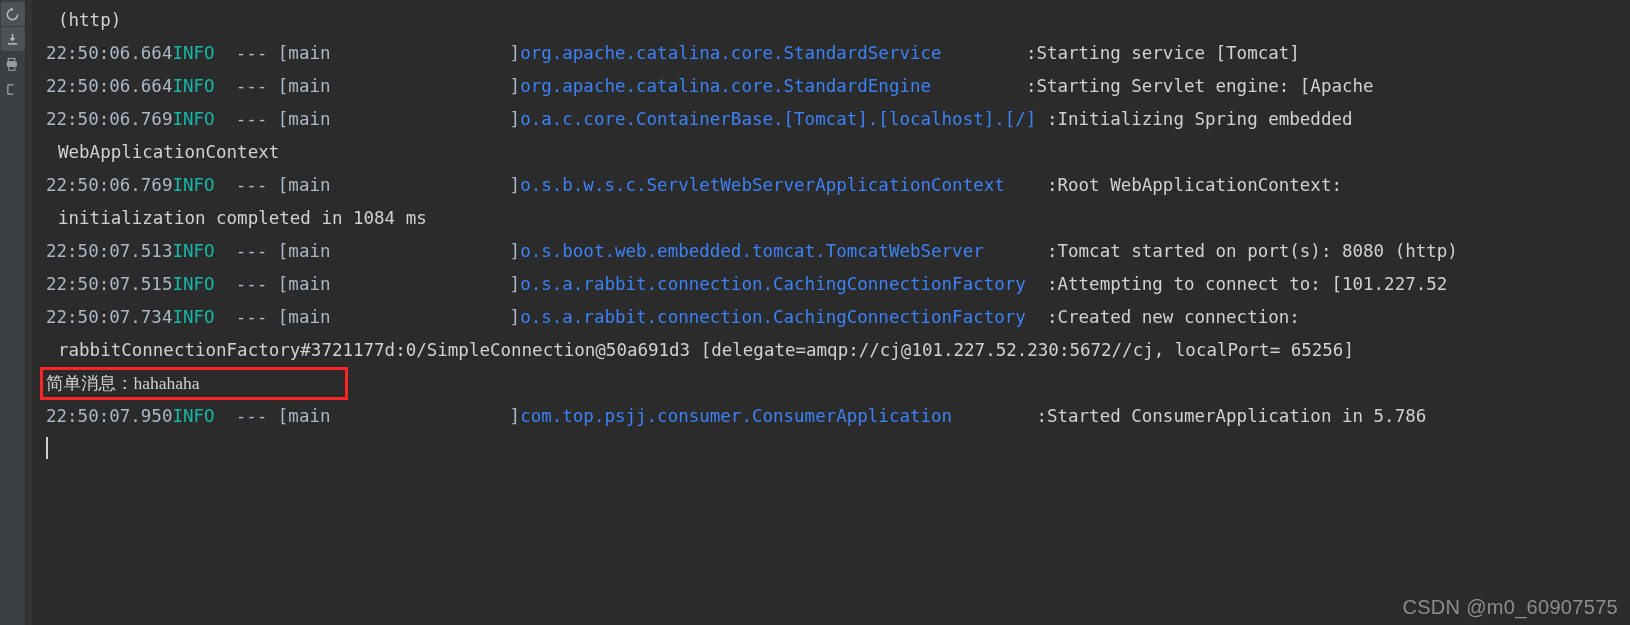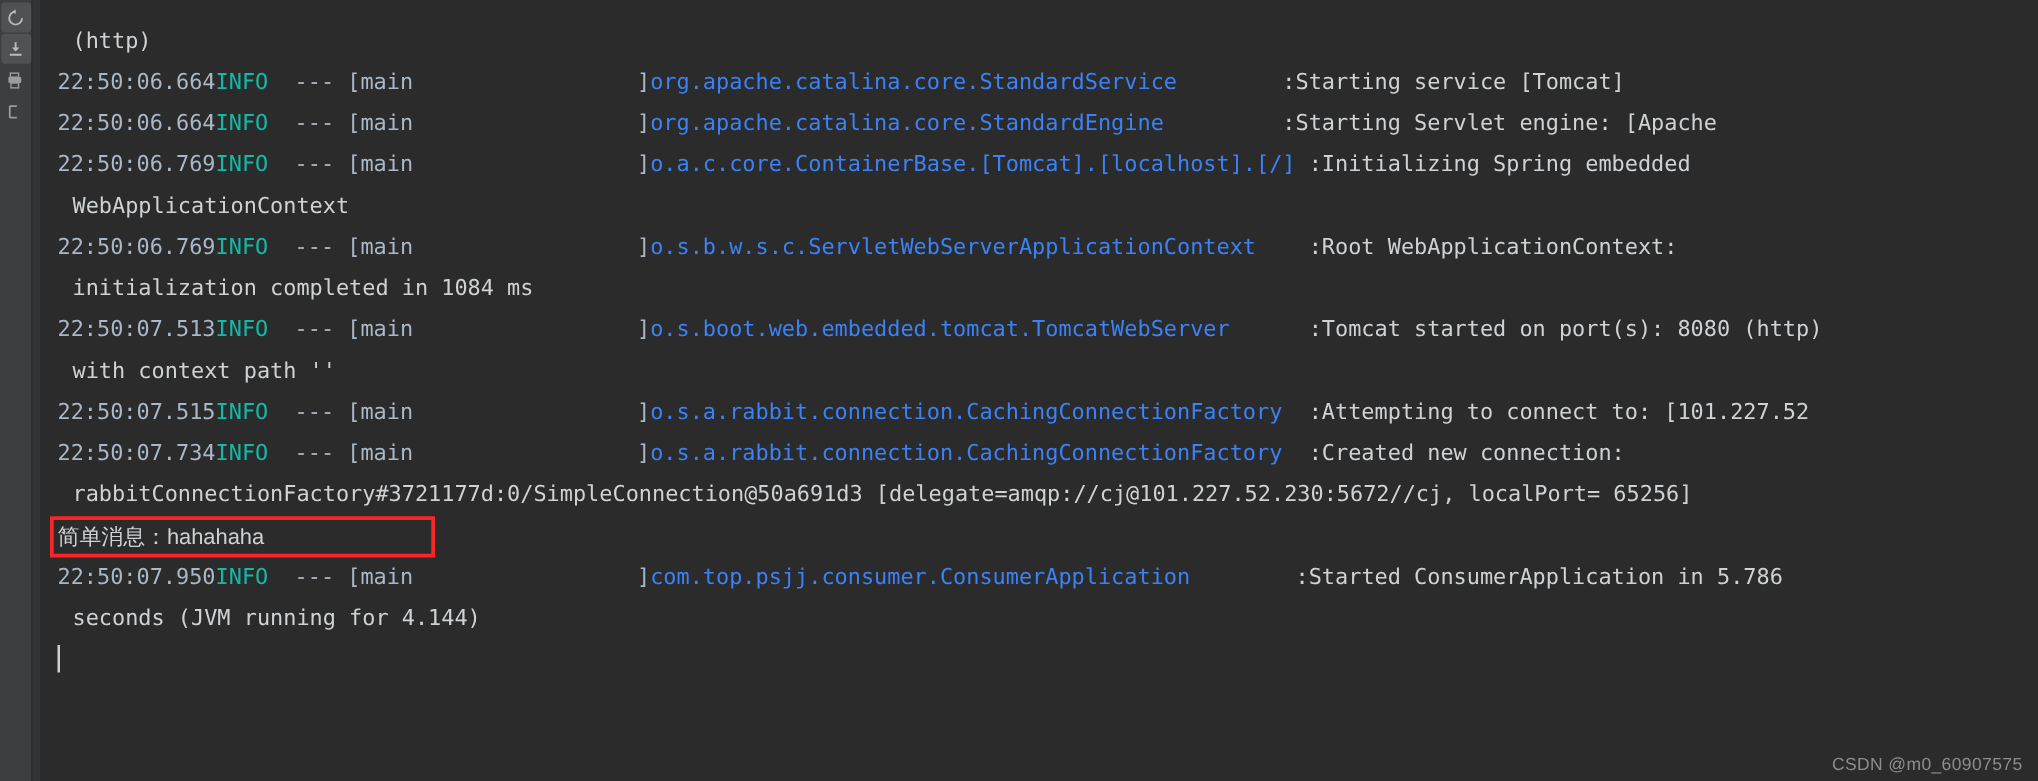--- a/index.html
+++ b/index.html
@@ -47,21 +47,20 @@
     background: #313335;
   }
 
   
   .console {
     position: relative;
     flex: 1 1 auto;
     background: #2b2b2b;
     padding: 4px 0 0 0;
     overflow: hidden;
-    margin-top: 13px;
   }
 
   .log-line {
     white-space: pre;
     font-size: 17.5px;
     line-height: 33px;
     padding-left: 14px;
     color: #bbbbbb;
     letter-spacing: 0px;
   }
@@ -93,37 +92,37 @@
   }
   .hl-text {
     white-space: pre;
     font-size: 17.5px;
     line-height: 33px;
     padding-left: 14px;
     color: #cfd2d4;
     position: relative;
     font-family: "DejaVu Sans", "Liberation Sans", sans-serif;
   }
-  .hl-text .mono { font-family: Liberation Sans, sans-serif; }
+  .hl-text .mono { font-family: Liberation Serif, serif; }
 
   
   .caret-line { height: 30px; padding-left: 14px; position: relative; }
   .caret {
     display: inline-block;
     width: 2px; height: 22px;
     background: #cfd2d4;
     position: relative; top: 4px;
   }
 
   
   .watermark {
     position: absolute;
     right: 12px; bottom: 6px;
     font-family: "Liberation Sans", "DejaVu Sans", sans-serif;
-    font-size: 14px;
+    font-size: 20px;
     color: #8d8d8d;
     letter-spacing: 0.3px;
     user-select: none;
   }
 </style>
 </head>
 <body>
 
 <div id="app">
 
@@ -161,27 +160,25 @@
 
   <div class="console" id="console-body">
       <div class="log-line indent"><span class="seg c-msg">(http)</span></div>
       <div class="log-line"><span class="seg c-time">22:50:06.664</span><span class="seg c-level">INFO</span><span class="seg c-dash">  --- </span><span class="seg c-thread">[main                 ]</span><span class="seg c-logger">org.apache.catalina.core.StandardService</span><span class="seg c-plain">        </span><span class="seg c-msg">:Starting service [Tomcat]</span></div>
       <div class="log-line"><span class="seg c-time">22:50:06.664</span><span class="seg c-level">INFO</span><span class="seg c-dash">  --- </span><span class="seg c-thread">[main                 ]</span><span class="seg c-logger">org.apache.catalina.core.StandardEngine</span><span class="seg c-plain">         </span><span class="seg c-msg">:Starting Servlet engine: [Apache</span></div>
       <div class="log-line"><span class="seg c-time">22:50:06.769</span><span class="seg c-level">INFO</span><span class="seg c-dash">  --- </span><span class="seg c-thread">[main                 ]</span><span class="seg c-logger">o.a.c.core.ContainerBase.[Tomcat].[localhost].[/]</span><span class="seg c-plain"> </span><span class="seg c-msg">:Initializing Spring embedded</span></div>
       <div class="log-line indent"><span class="seg c-msg">WebApplicationContext</span></div>
       <div class="log-line"><span class="seg c-time">22:50:06.769</span><span class="seg c-level">INFO</span><span class="seg c-dash">  --- </span><span class="seg c-thread">[main                 ]</span><span class="seg c-logger">o.s.b.w.s.c.ServletWebServerApplicationContext</span><span class="seg c-plain">    </span><span class="seg c-msg">:Root WebApplicationContext:</span></div>
       <div class="log-line indent"><span class="seg c-msg">initialization completed in 1084 ms</span></div>
       <div class="log-line"><span class="seg c-time">22:50:07.513</span><span class="seg c-level">INFO</span><span class="seg c-dash">  --- </span><span class="seg c-thread">[main                 ]</span><span class="seg c-logger">o.s.boot.web.embedded.tomcat.TomcatWebServer</span><span class="seg c-plain">      </span><span class="seg c-msg">:Tomcat started on port(s): 8080 (http)</span></div>
-      <div class="log-line indent"><span class="seg c-msg">with context path ''</span></div>
       <div class="log-line"><span class="seg c-time">22:50:07.515</span><span class="seg c-level">INFO</span><span class="seg c-dash">  --- </span><span class="seg c-thread">[main                 ]</span><span class="seg c-logger">o.s.a.rabbit.connection.CachingConnectionFactory</span><span class="seg c-plain">  </span><span class="seg c-msg">:Attempting to connect to: [101.227.52</span></div>
       <div class="log-line"><span class="seg c-time">22:50:07.734</span><span class="seg c-level">INFO</span><span class="seg c-dash">  --- </span><span class="seg c-thread">[main                 ]</span><span class="seg c-logger">o.s.a.rabbit.connection.CachingConnectionFactory</span><span class="seg c-plain">  </span><span class="seg c-msg">:Created new connection:</span></div>
       <div class="log-line indent"><span class="seg c-msg">rabbitConnectionFactory#3721177d:0/SimpleConnection@50a691d3 [delegate=amqp://cj@101.227.52.230:5672//cj, localPort= 65256]</span></div>
       <div class="hl-wrap">
         <div class="hl-text"><span>简单消息：</span><span class="mono">hahahaha</span></div>
         <div class="hl-box"></div>
       </div>
       <div class="log-line"><span class="seg c-time">22:50:07.950</span><span class="seg c-level">INFO</span><span class="seg c-dash">  --- </span><span class="seg c-thread">[main                 ]</span><span class="seg c-logger">com.top.psjj.consumer.ConsumerApplication</span><span class="seg c-plain">        </span><span class="seg c-msg">:Started ConsumerApplication in 5.786</span></div>
-      <div class="log-line indent"><span class="seg c-msg">seconds (JVM running for 4.144)</span></div>
       <div class="caret-line"><span class="caret"></span></div>
     </div>
 
   <div class="watermark">CSDN @m0_60907575</div>
 </div>
 
 </body></html>

